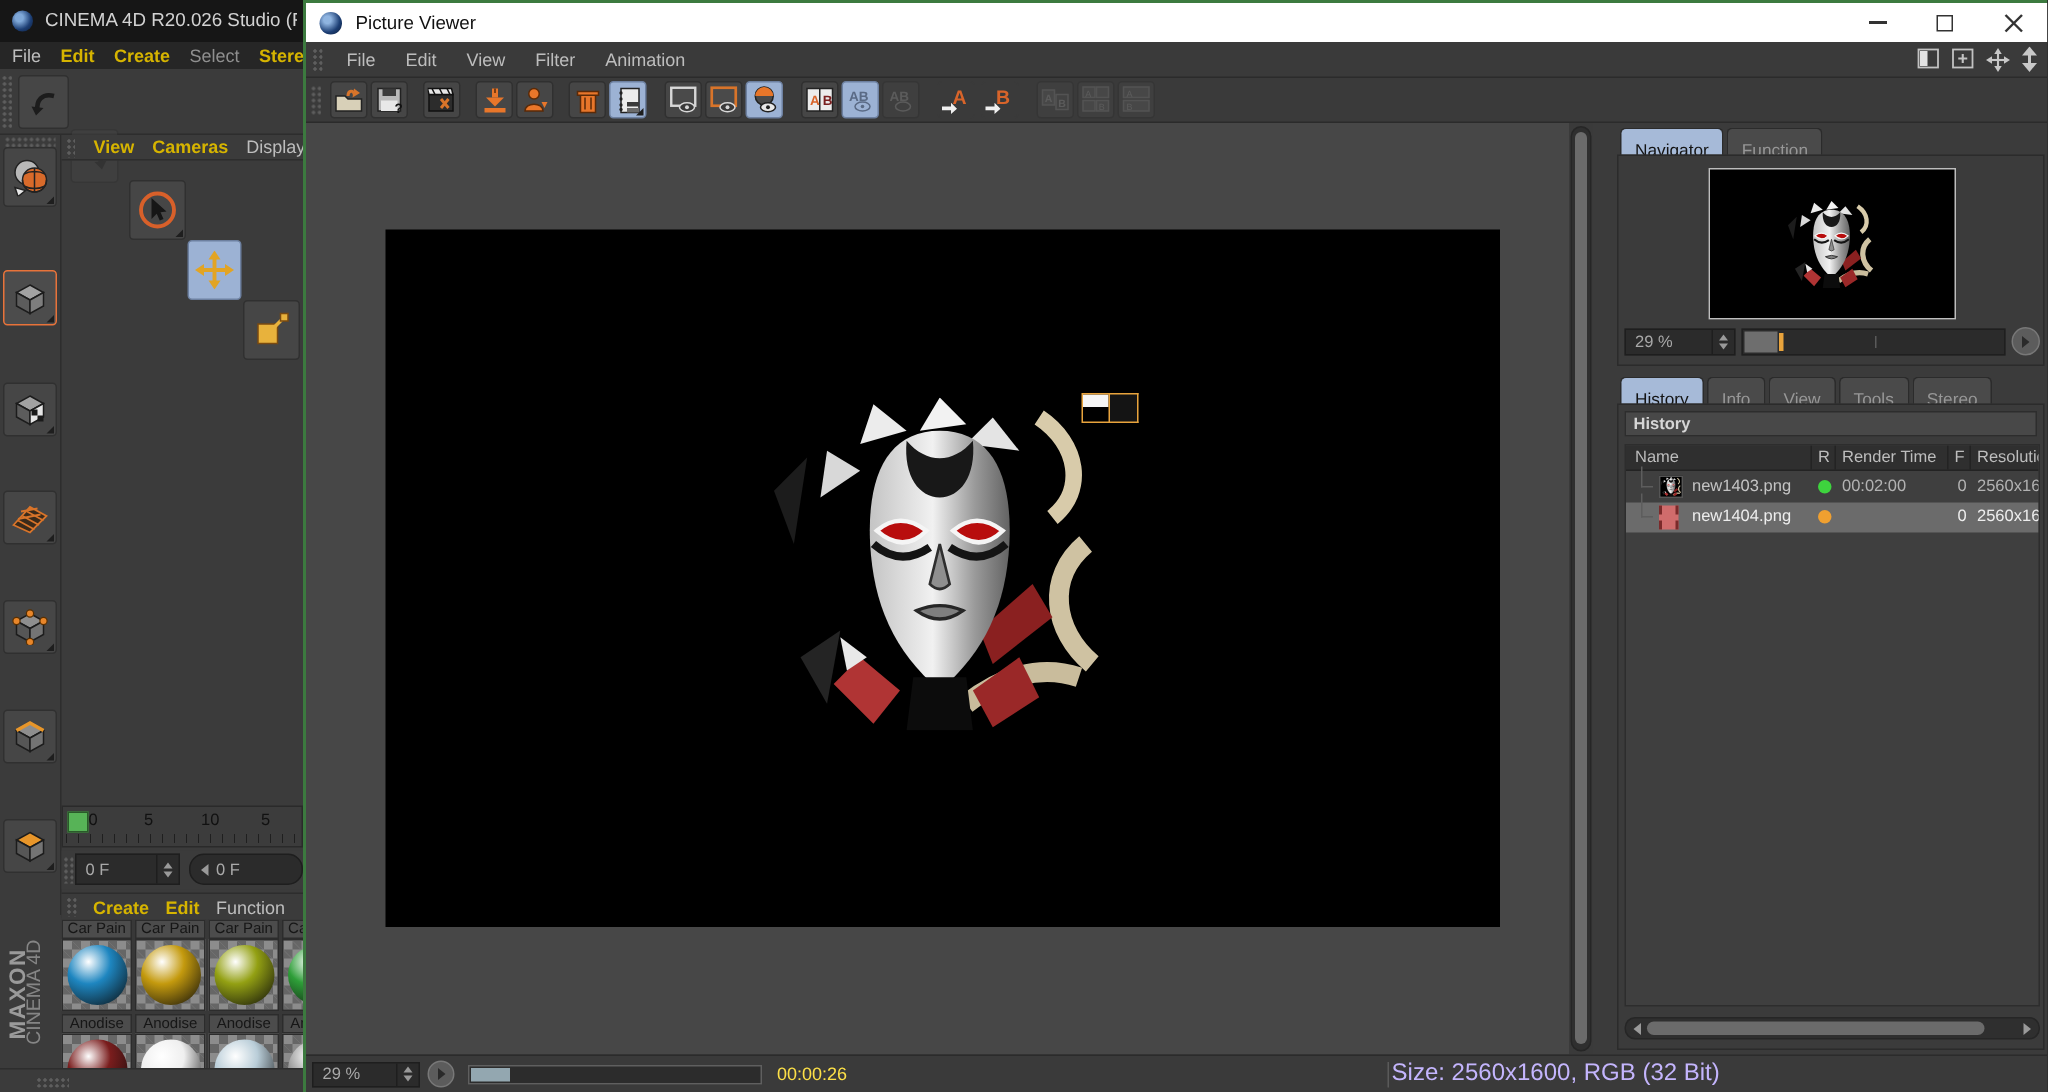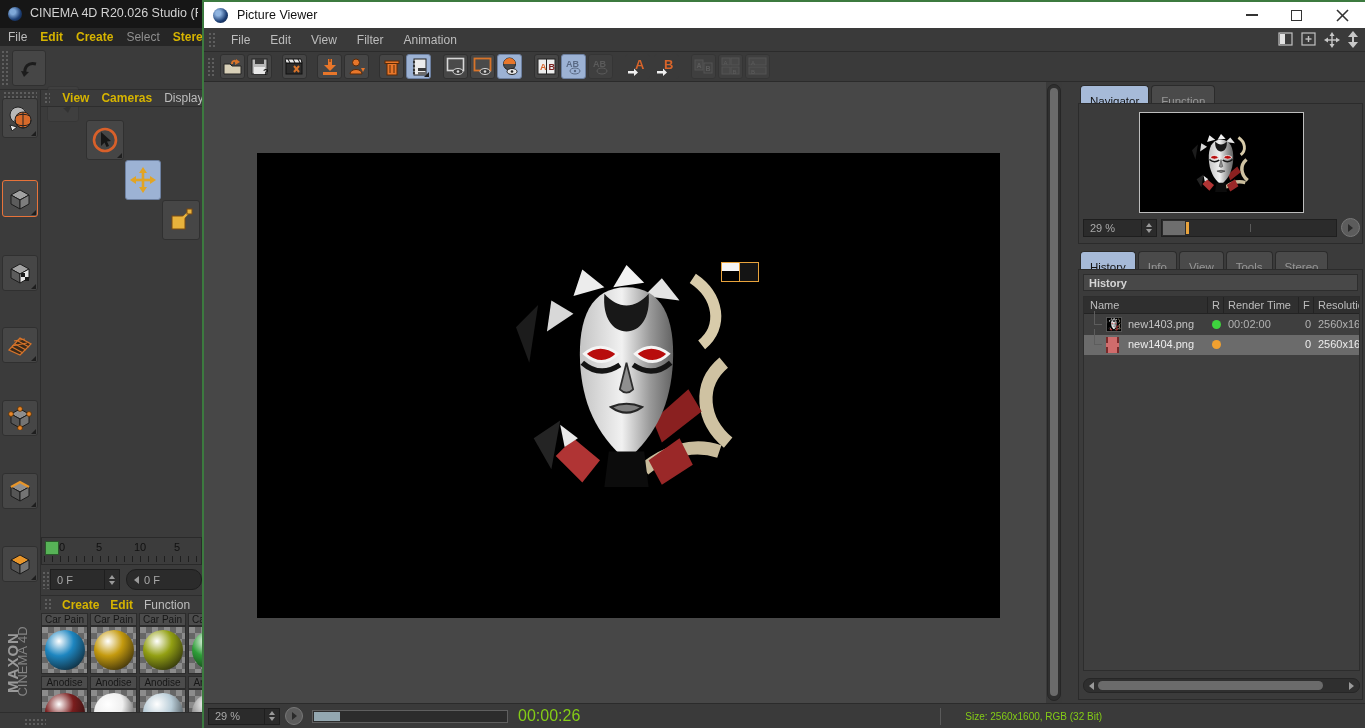--- a/index.html
+++ b/index.html
@@ -720,18 +720,18 @@
           <span class="tri-up"></span>
           <span class="tri-dn"></span>
         </span>
     </div>
     <div class="roundbtn" style="width:18px;height:18px;margin-left:5px;">
       <span class="tri-r" style="border-left-color:#2a2a2a;"></span>
     </div>
     <div style="width:196px;height:13px;margin-left:9px;background:#2c2c2c;border:1px solid #5f5f5f;position:relative;">
       <div style="position:absolute;left:1px;top:1px;width:26px;height:9px;background:#93a7b0;"></div>
     </div>
-    <span style="margin-left:10px;font-size:16px;color:#84cc16;">00:00:26</span>
+    <span style="margin-left:10px;font-size:12px;color:#fde047;">00:00:26</span>
     <div style="width:1px;height:17px;background:#5a5a5a;margin-left:360px;"></div>
-    <span style="margin-left:24px;font-size:10px;color:#84cc16;">Size: 2560x1600, RGB (32 Bit)</span>
+    <span style="margin-left:2px;font-size:16px;color:#c4b5fd;">Size: 2560x1600, RGB (32 Bit)</span>
   </div>
 
 </div>
 
 </body></html>

